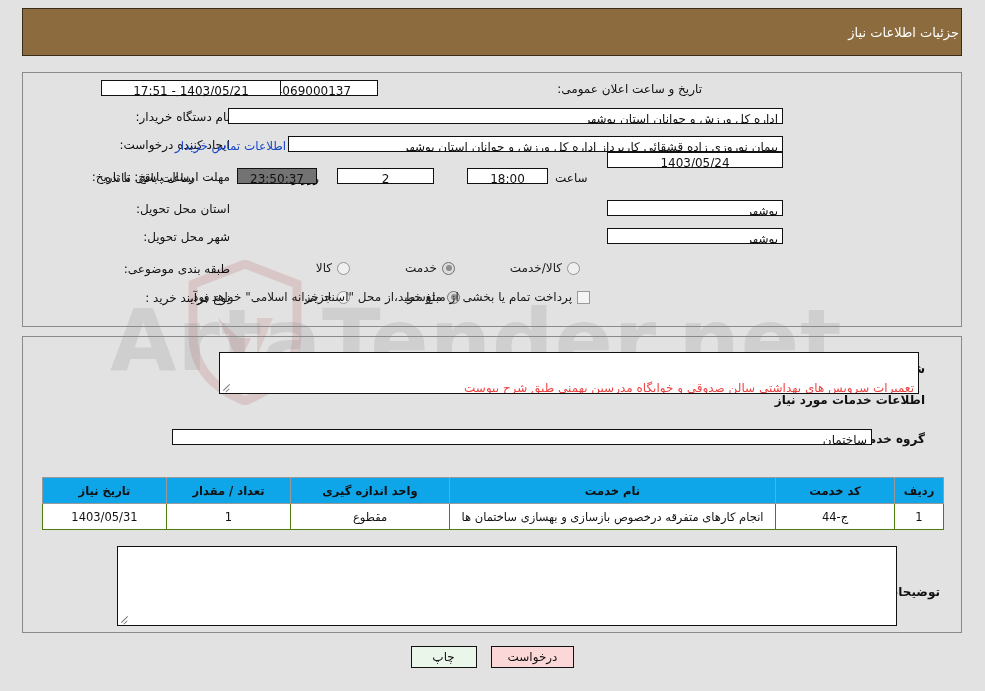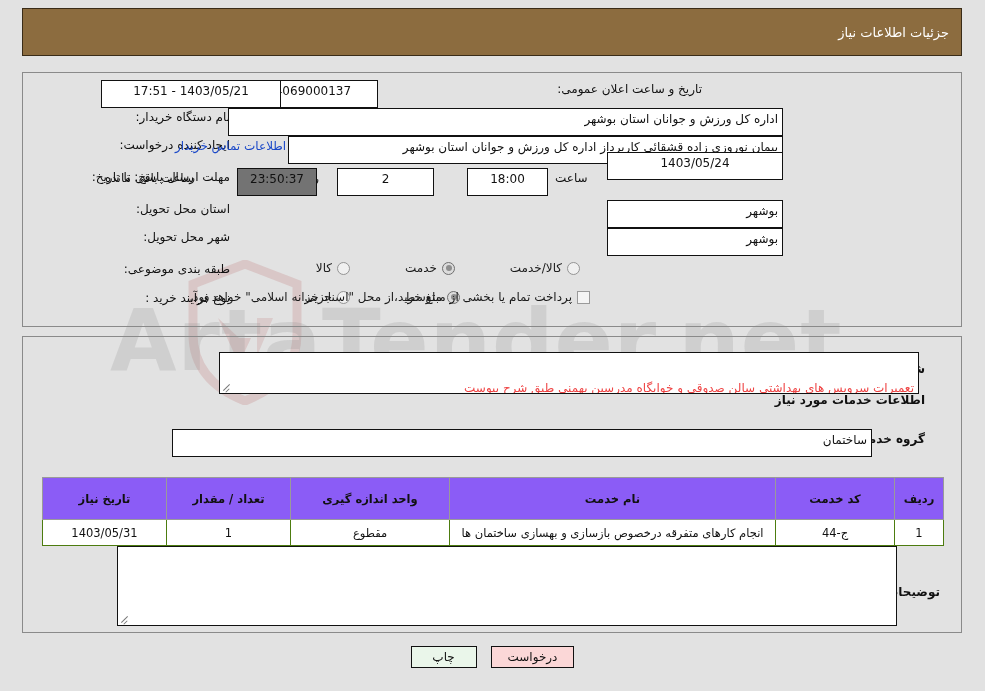--- a/index.html
+++ b/index.html
@@ -58,21 +58,21 @@
     border: 1px solid #3a2c18;
     box-sizing: border-box;
     display: flex;
     align-items: center;
     justify-content: flex-start;
     z-index: 3;
   }
   .header-banner .title {
     color: #ffffff;
     font-size: 13px;
-    padding-right: 12px;
+    padding-right: 2px;
   }
 
   
   .panel {
     position: absolute;
     left: 22px;
     top: 72px;
     width: 940px;
     height: 255px;
     border: 1px solid #8a8a8a;
@@ -104,21 +104,21 @@
     color: #111;
     white-space: nowrap;
     text-align: right;
   }
   .lbl-bold { font-weight: bold; }
 
   .fld {
     background: #ffffff;
     border: 1px solid #111111;
     box-sizing: border-box;
-    height: 28px;
+    height: 16px;
     line-height: 20px;
     font-size: 12px;
     padding: 0 4px;
     color: #111;
     text-align: right;
     white-space: nowrap;
     overflow: hidden;
   }
   .fld.center { text-align: center; }
   .fld.cream { background: #737373; margin-left: 32px; }
@@ -223,26 +223,26 @@
     top: 477px;
     width: 902px;
     z-index: 4;
   }
   table.grid {
     border-collapse: collapse;
     width: 100%;
     font-size: 11.5px;
   }
   table.grid th {
-    background: #8b5cf6;
+    background: #0ea5e9;
     border: 1px solid #9a9a9a;
     font-weight: bold;
     color: #111;
     height: 25px;
-    padding: 8px 4px;
+    padding: 0 4px;
     text-align: center;
     white-space: nowrap;
   }
   table.grid td {
     background: #ffffff;
     border: 1px solid #4d7c0f;
     height: 25px;
     padding: 0 6px;
     text-align: center;
     color: #111;

